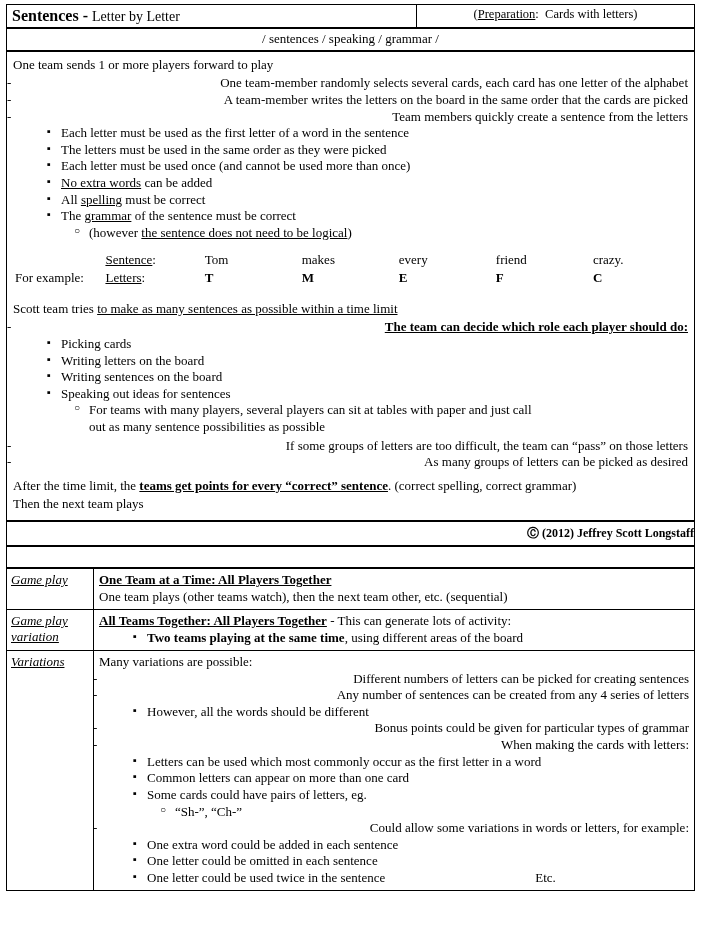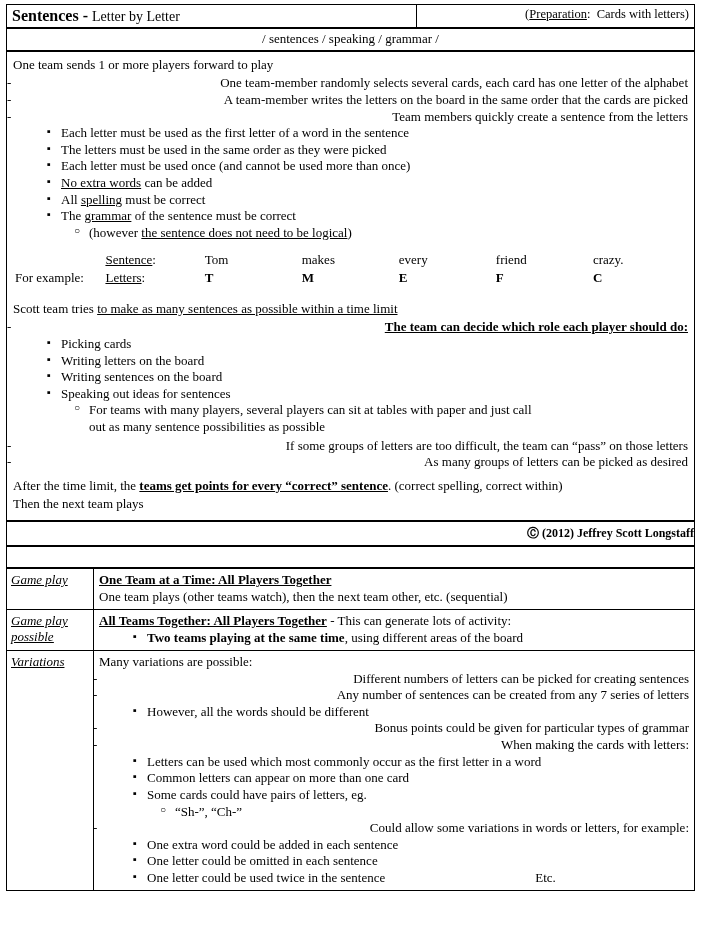--- a/index.html
+++ b/index.html
@@ -37,21 +37,21 @@
   .title-main {
     font-family: "Liberation Serif", serif;
     font-size: 16px;
     font-weight: bold;
   }
   .title-sub {
     font-size: 14px;
     font-weight: normal;
   }
   .prep {
-    text-align: right;
+    text-align: center;
     font-size: 12.5px;
     white-space: nowrap;
   }
   .prep u { text-decoration: underline; }
   
   .cats {
     text-align: center;
     font-size: 13px;
     padding: 2px 0 3px 0;
   }
@@ -242,21 +242,21 @@
           <li class="lev3 b-circ">
             <span>For teams with many players, several players can sit at tables with paper and just call</span><br>
             <span>out as many sentence possibilities as possible</span>
           </li>
           <li class="lev1 b-dash" style="margin-top:2px;">If some groups of letters are too difficult, the team can “pass” on those letters</li>
           <li class="lev1 b-dash">As many groups of letters can be picked as desired</li>
         </ul>
 
         <div class="spacer6"></div>
 
-        <p class="l0"><span>After the time limit, the </span><u class="uu"><b>teams get points for every “correct” sentence</b></u><span>. (correct spelling, correct within)</span></p>
+        <p class="l0"><span>After the time limit, the </span><u class="uu"><b>teams get points for every “correct” sentence</b></u><span>. (correct spelling, correct grammar)</span></p>
         <p class="l0">Then the next team plays</p>
 
       </td>
     </tr>
   </tbody>
     </table>
 
   <table class="frame">
     <tbody>
         <tr>
@@ -278,36 +278,36 @@
         <tr>
       <td class="bx lbl">Game play</td>
       <td class="bx vcell">
         <u class="uu"><b>One Team at a Time: All Players Together</b></u>
         <div>One team plays (other teams watch),  then the next team other, etc. (sequential)</div>
       </td>
     </tr>
     <tr>
       <td class="bx lbl">
         <span>Game play</span><br>
-        <span>possible</span>
+        <span>variation</span>
       </td>
       <td class="bx vcell">
         <div><u class="uu"><b>All Teams Together: All Players Together</b></u><span> - This can generate lots of activity:</span></div>
         <ul>
           <li class="lev2 b-sq"><b>Two teams playing at the same time</b><span>, using different areas of the board</span></li>
         </ul>
       </td>
     </tr>
     <tr>
       <td class="bx lbl">Variations</td>
       <td class="bx vcell">
         <div>Many variations are possible:</div>
         <ul>
           <li class="lev1 b-dash">Different numbers of letters can be picked for creating sentences</li>
-          <li class="lev1 b-dash">Any number of sentences can be created from any 7 series of letters</li>
+          <li class="lev1 b-dash">Any number of sentences can be created from any 4 series of letters</li>
           <li class="lev2 b-sq">However, all the words should be different</li>
           <li class="lev1 b-dash">Bonus points could be given for particular types of grammar</li>
           <li class="lev1 b-dash">When making the cards with letters:</li>
           <li class="lev2 b-sq">Letters can be used which most commonly occur as the first letter in a word</li>
           <li class="lev2 b-sq">Common letters can appear on more than one card</li>
           <li class="lev2 b-sq">Some cards could have pairs of letters, eg.</li>
           <li class="lev3 b-circ"><span>“Sh-”, “Ch-”</span></li>
           <li class="lev1 b-dash">Could allow some variations in words or letters, for example:</li>
           <li class="lev2 b-sq">One extra word could be added in each sentence</li>
           <li class="lev2 b-sq">One letter could be omitted in each sentence</li>

